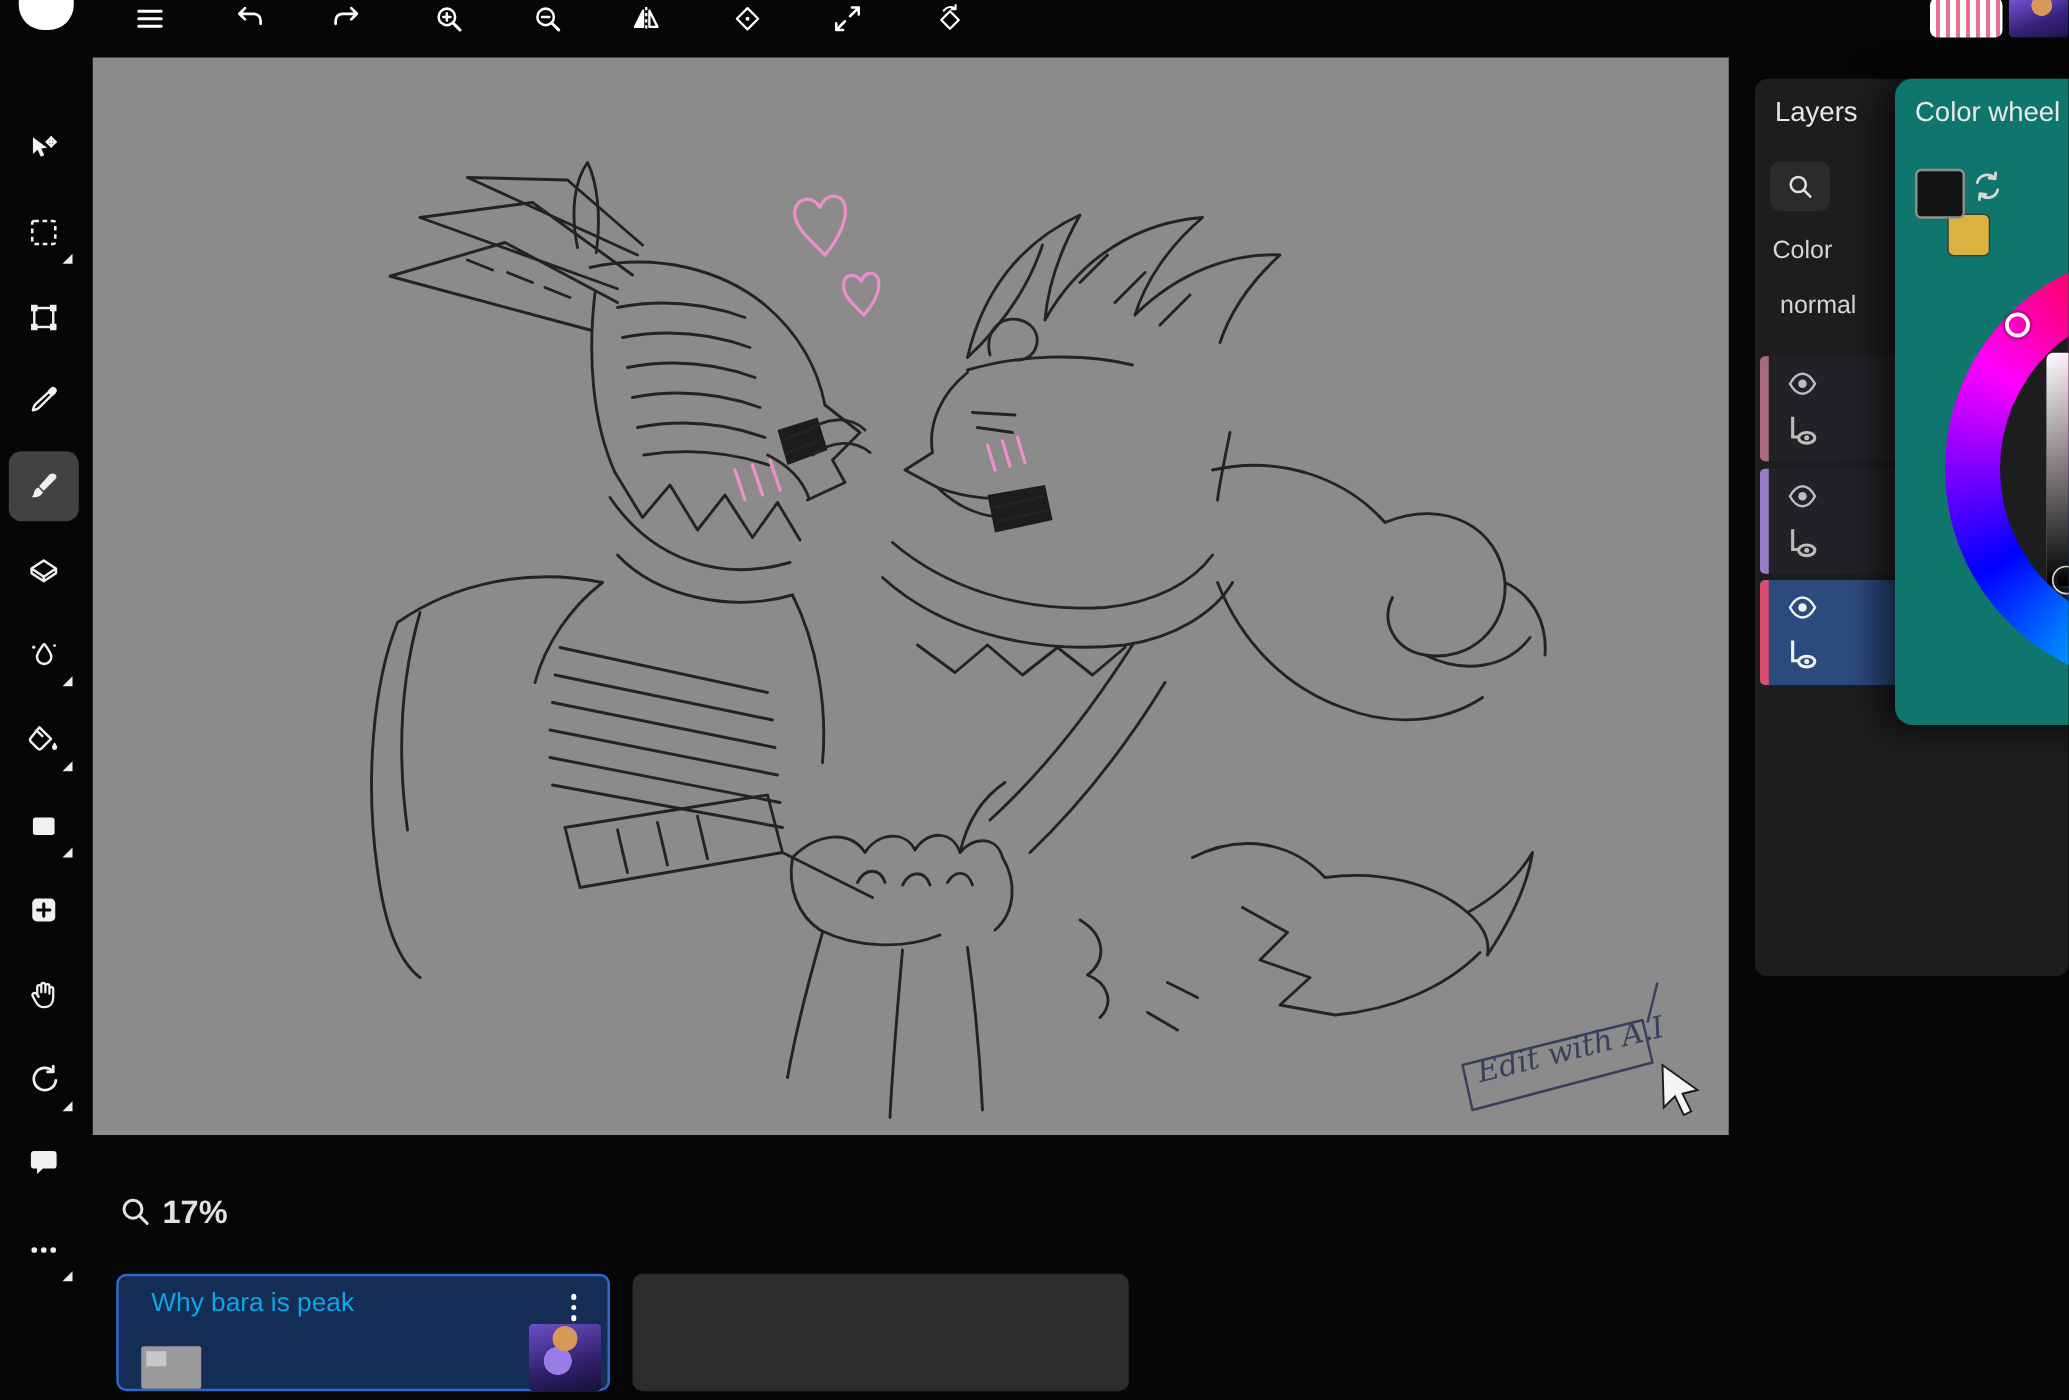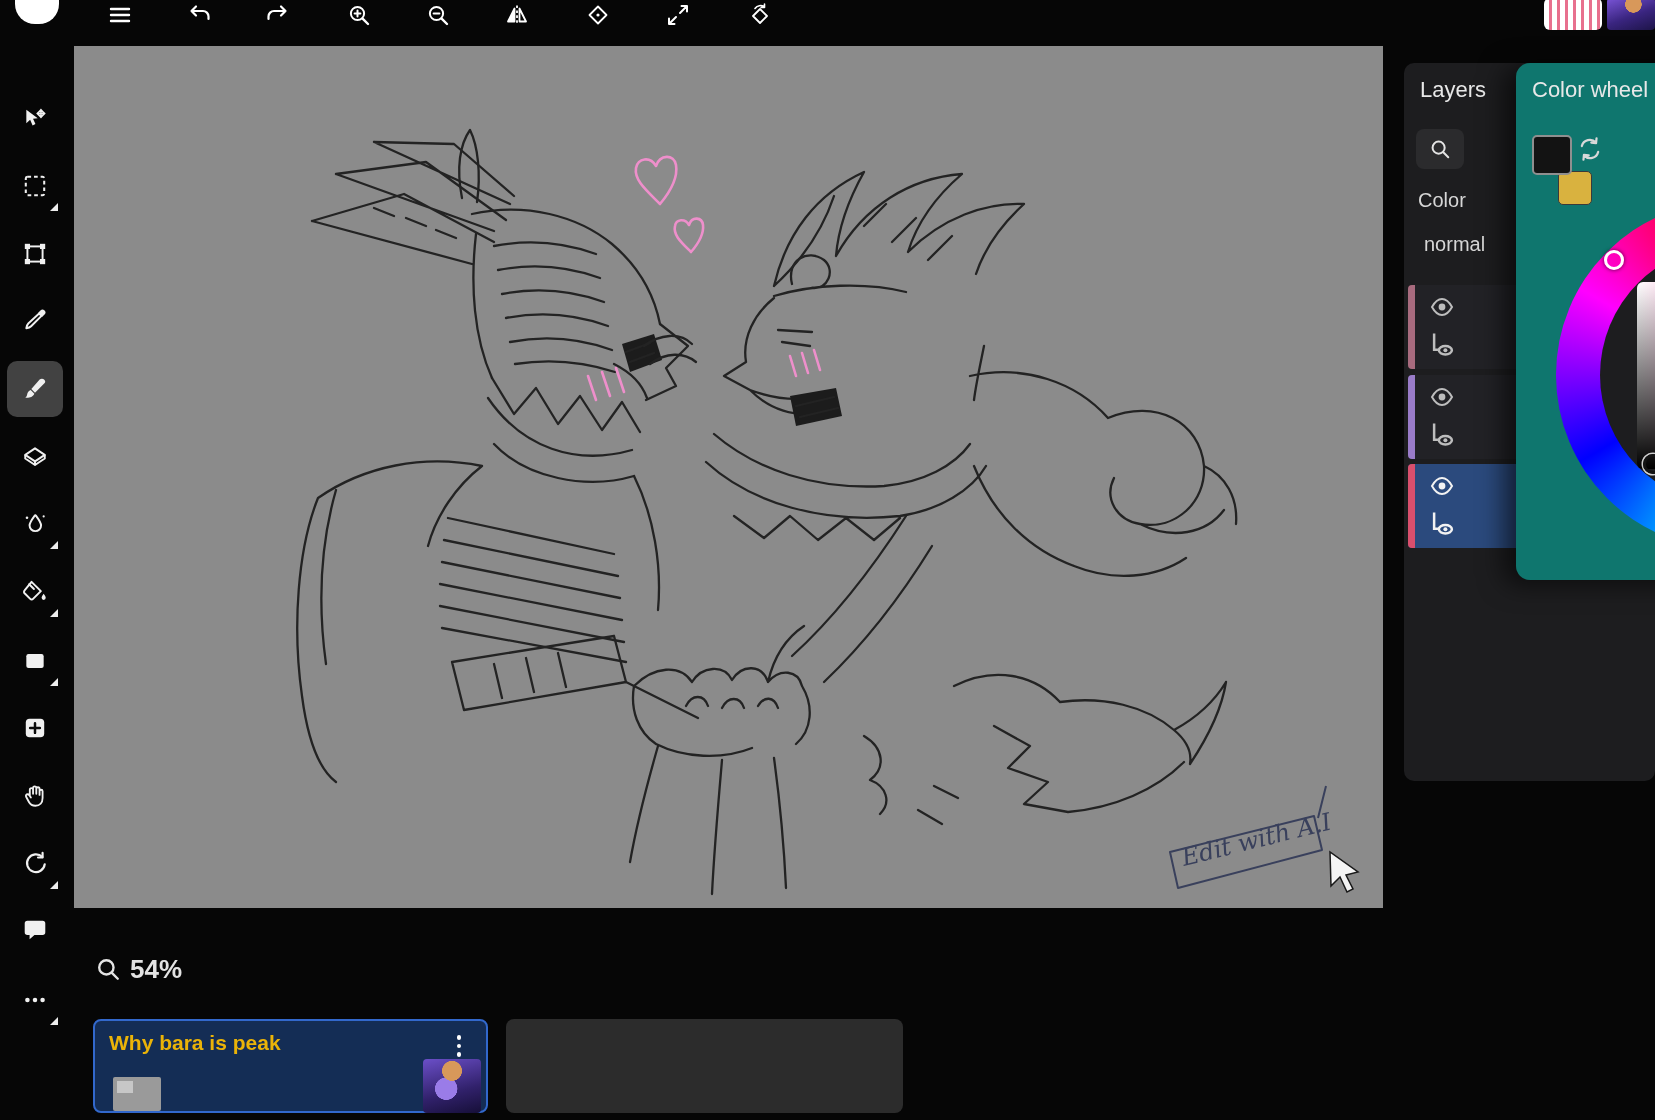--- a/index.html
+++ b/index.html
@@ -25,21 +25,21 @@
 
   
   .canvas{position:absolute;left:74px;top:46px;width:1309px;height:862px;background:#8b8b8b;z-index:1;cursor:crosshair}
 
   
   .zoomrow{position:absolute;left:95px;top:952px;height:34px;display:flex;align-items:center;gap:9px;z-index:3}
   .zoomrow .pct{color:#e3e3e3;font-size:26px;font-weight:bold}
 
   
   .tab1{position:absolute;left:93px;top:1019px;width:395px;height:94px;background:#142d55;border:2px solid #3268cc;border-radius:8px;z-index:3;cursor:pointer}
-  .tab1 .title{position:absolute;left:14px;top:10px;color:#eab308;font-size:21px;font-weight:bold}
+  .tab1 .title{position:absolute;left:26px;top:10px;color:#0ea5e9;font-size:21px;font-weight:normal}
   .kebab{position:absolute;right:18px;top:10px;width:18px;height:30px;cursor:pointer;display:flex;flex-direction:column;align-items:center;justify-content:center;gap:4px}
   .kebab i{width:4.5px;height:4.5px;border-radius:50%;background:#fff;display:block}
   .thumb-gray{position:absolute;left:18px;top:56px;width:48px;height:34px;background:#9a9a9a;border-radius:2px}
   .thumb-gray i{position:absolute;left:4px;top:4px;width:16px;height:12px;background:#c7c7c7;display:block}
   .thumb-art{position:absolute;left:328px;top:38px;width:58px;height:54px;border-radius:4px;overflow:hidden;
     background:radial-gradient(circle at 50% 22%,#d8985a 0 19%,transparent 20%),radial-gradient(circle at 40% 55%,#9a7ce8 0 24%,transparent 25%),linear-gradient(165deg,#6b4fc8 0%,#31216b 60%,#160f38 100%)}
   .tab2{position:absolute;left:506px;top:1019px;width:397px;height:94px;background:#2c2c2c;border-radius:8px;z-index:3;cursor:pointer}
 
   
   .layers{position:absolute;left:1404px;top:63px;width:251px;height:718px;background:#1d1d1f;border-radius:10px;z-index:2;overflow:hidden}
@@ -299,21 +299,21 @@
 
       <path d="M1256,806 l1,34 9,-9 7,15 6,-3 -7,-14 12,-3 z" fill="#f5f5f5" stroke="#1a1a1a" stroke-width="1.5"></path>
     </svg>
   </div>
 
   <div class="zoomrow">
     <svg width="26" height="26" viewBox="0 0 24 24" fill="none" stroke="#e3e3e3" stroke-width="2.2" stroke-linecap="round">
       <circle cx="10.5" cy="10.5" r="6.6"></circle>
         <path d="M15.6,15.6 L21,21"></path>
     </svg>
-    <span class="pct">54%</span>
+    <span class="pct">17%</span>
   </div>
 
   <div class="tab1">
     <div class="title">Why bara is peak</div>
     <div class="kebab">
         <i></i>
         <i></i>
         <i></i>
       </div>
     <div class="thumb-gray">

